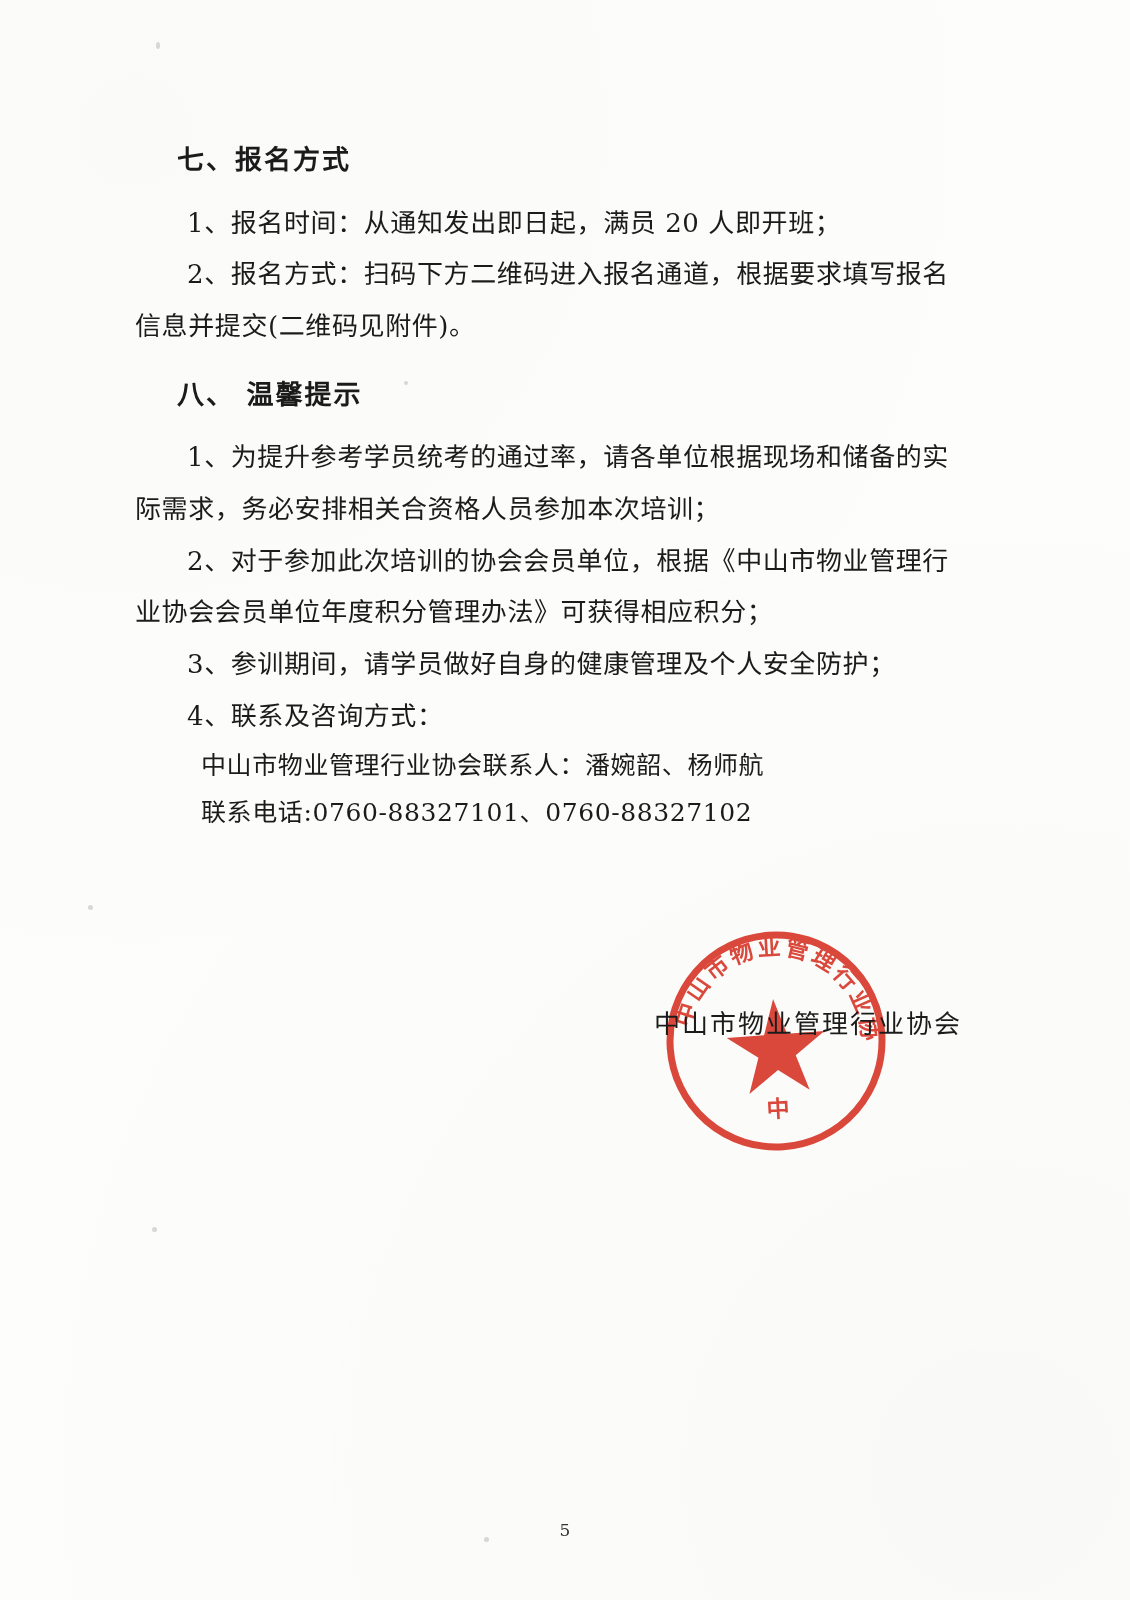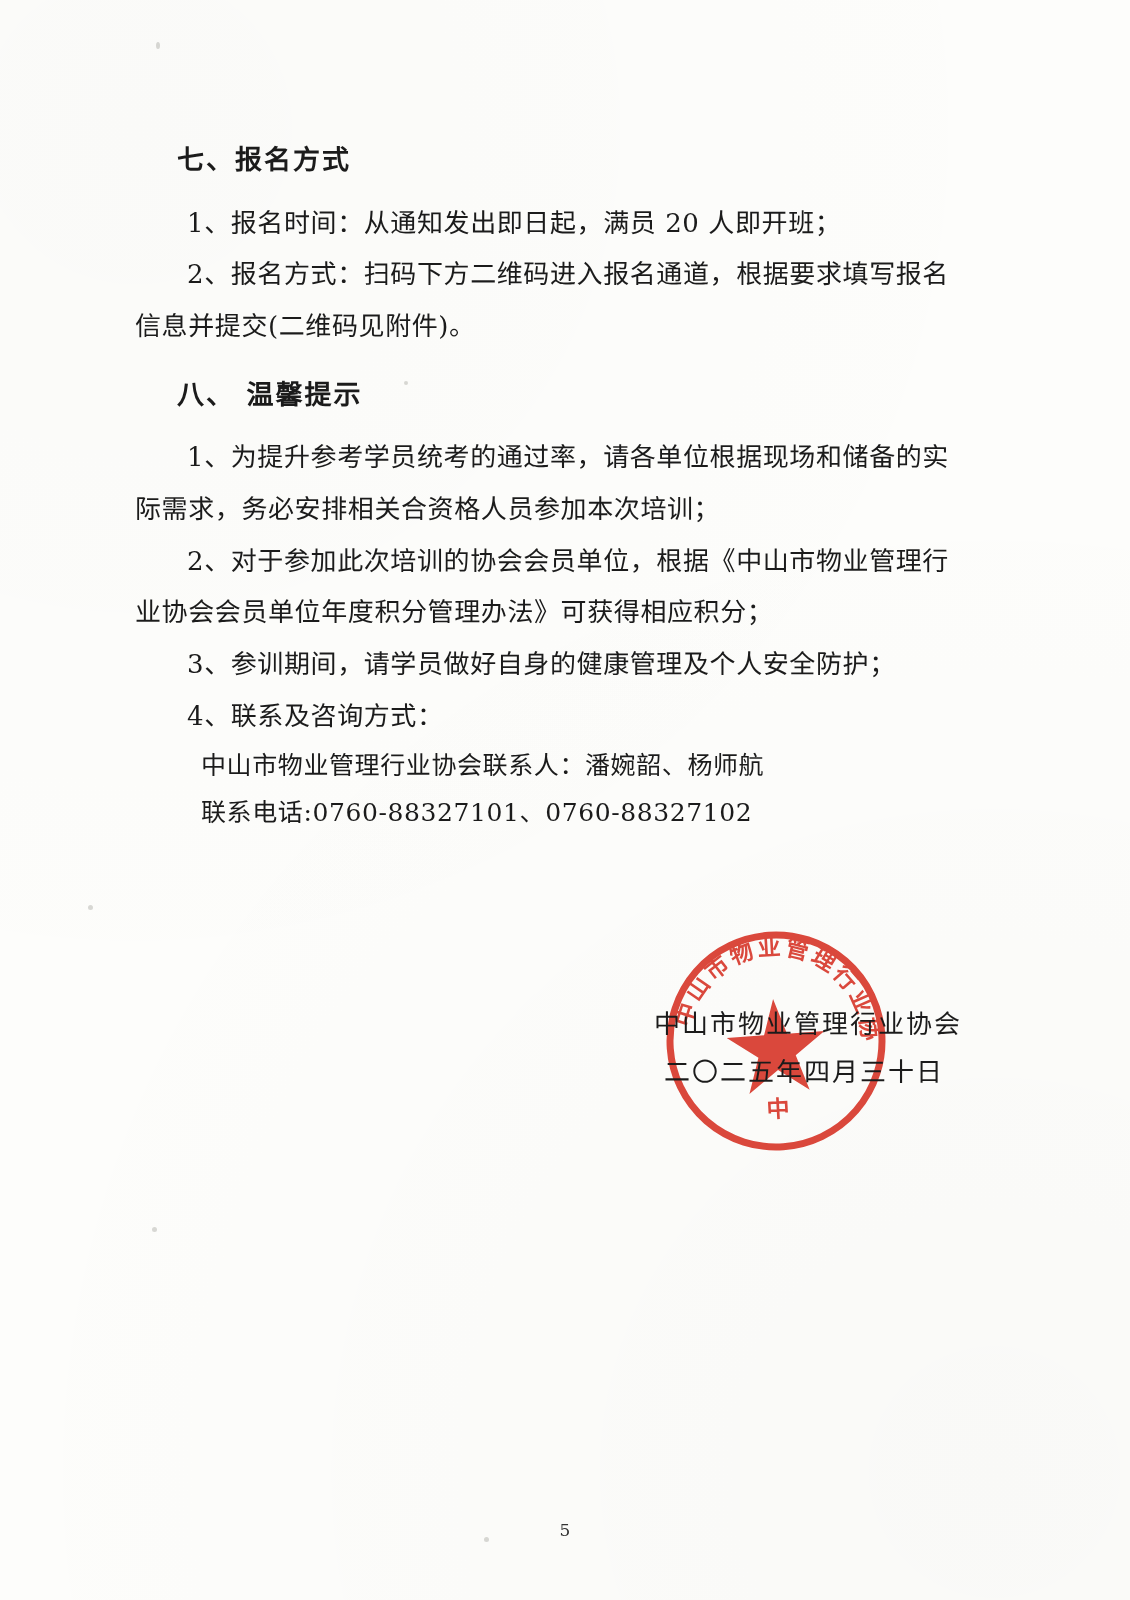--- a/index.html
+++ b/index.html
@@ -160,17 +160,16 @@
           <textPath href="#sealArcBottom" startOffset="44%">中</textPath>
         </text>
       </g>
 
       <polygon fill="#d52b1e" points="116,74 127.5,109.5 165,109.5 134.7,131.5 146.2,167 116,145 85.8,167 97.3,131.5 67,109.5 104.5,109.5"></polygon>
     </svg>
   </div>
 
   <div class="sign-block">
     <div>中山市物业管理行业协会</div>
-    <div class="sign-date">二〇二五年四月三十日</div>
   </div>
 
   <div class="page-number">5</div>
 </div>
 
 </body></html>

